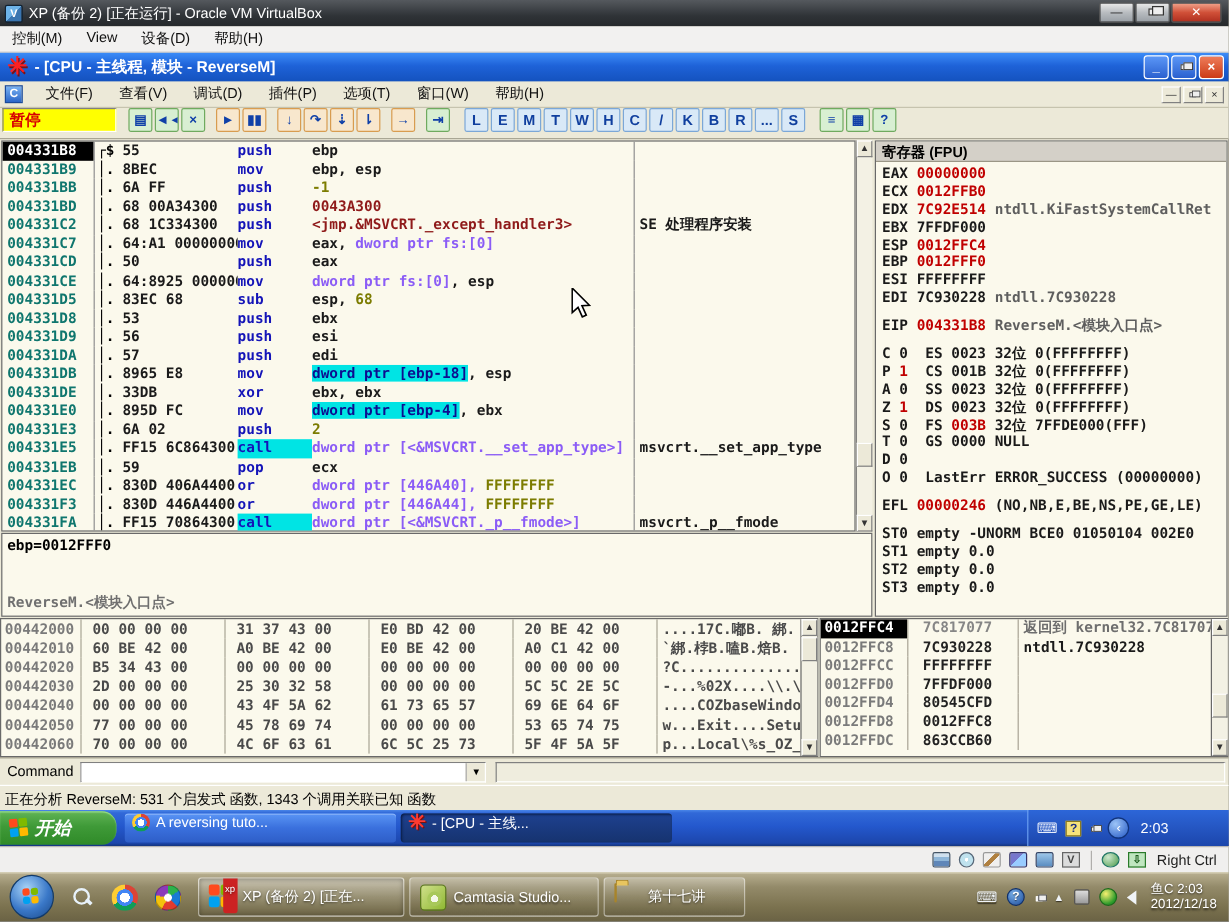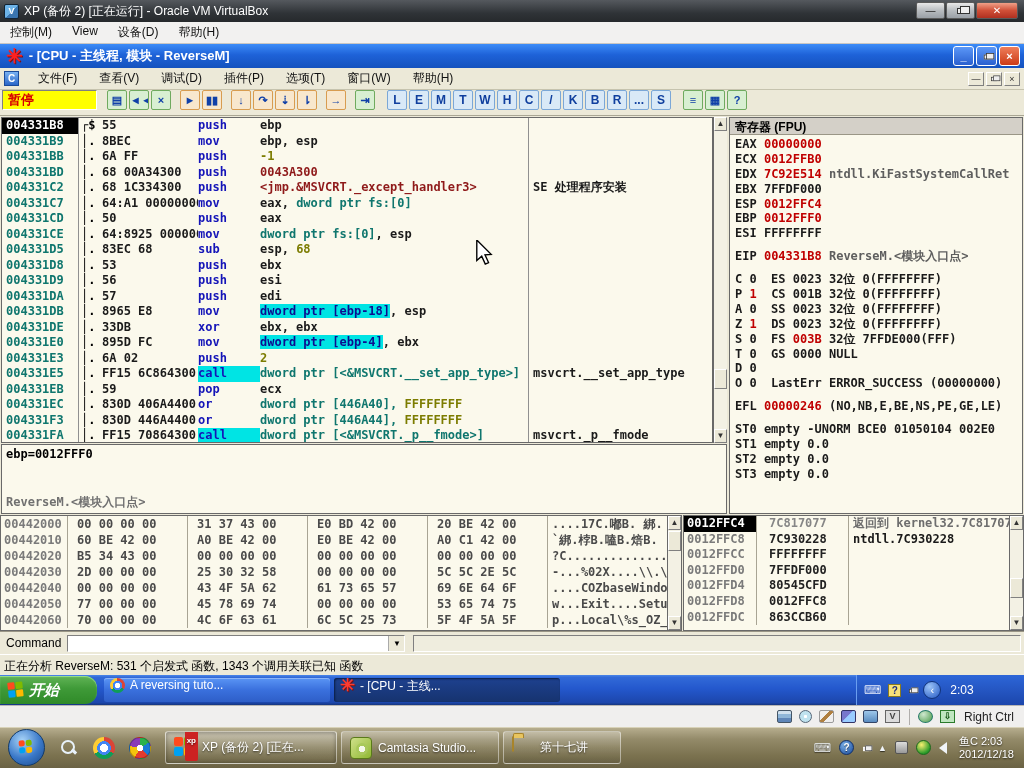--- a/index.html
+++ b/index.html
@@ -41,21 +41,21 @@
 #disasm{left:1px;top:117px;width:712px;height:326px}
 .drow{display:flex;height:15.5px;line-height:15.5px;white-space:pre}
 .d-addr{width:76px;padding-left:4px;color:#0f766e}
 .d-addr.sel{background:#000;color:#fff}
 .d-pre{width:24px;color:#000;border-left:1px solid #909090;padding-left:2px}
 .d-bytes{width:96px;overflow:hidden;color:#1a1a1a}
 .d-mn{width:62px;color:#1414b8}
 .d-mn.hl{background:#00e4e4}
 .d-ops{flex:1;overflow:hidden}
 .d-cmt{width:184px;border-left:1px solid #909090;padding-left:4px;overflow:hidden;color:#1a1a1a}
-.c-o{color:#1a1a1a}.c-k{color:#0f766e}.c-i{color:#7c7c00}.c-a{color:#8f1a1a}
+.c-o{color:#1a1a1a}.c-k{color:#8b5cf6}.c-i{color:#7c7c00}.c-a{color:#8f1a1a}
 .c-h{background:#00e4e4;color:#0d0d90}
 .c-b{color:#1a1a1a}.c-r{color:#c00000}.c-g{color:#5e5e5e}
 #infopane{left:1px;top:444px;width:726px;height:70px}
 #info1{padding:2px 0 0 4px;color:#000}
 #info2{position:absolute;left:4px;bottom:2px;color:#707070}
 #registers{left:729px;top:117px;width:294px;height:397px}
 #reg-title{height:17px;background:#d4d0c8;border-bottom:1px solid #9a9686;font-size:12px;font-weight:bold;color:#000;padding:1px 0 0 5px;font-family:"Liberation Sans",sans-serif}
 #reg-body{padding:2px 0 0 5px}
 .rline{height:14.9px;line-height:14.9px;white-space:pre;overflow:hidden}
 .rgap{height:8px}
@@ -123,21 +123,21 @@
 .pin{width:34px;height:33px;border-radius:3px;margin-right:2px;display:flex;align-items:center;justify-content:center}
 .mag{width:17px;height:17px;position:relative}
 .mag::before{content:"";position:absolute;left:1px;top:1px;width:10px;height:10px;border:2.5px solid #e8f2fa;border-radius:50%}
 .mag::after{content:"";position:absolute;left:11px;top:11px;width:6px;height:3px;background:#e8f2fa;transform:rotate(45deg)}
 .chrome-big{width:22px;height:22px}
 .pinwheel{width:22px;height:22px;border-radius:50%;background:radial-gradient(circle,#fff 0 22%,transparent 23%),conic-gradient(#2bb24c 0 16%,#1a7ad4 16% 37%,#e23b2e 37% 58%,#f4c20d 58% 78%,#8a3ab9 78% 100%);border:1px solid rgba(0,0,0,.25)}
 .w7task{height:33px;border-radius:3px;border:1px solid rgba(255,255,255,.45);background:linear-gradient(180deg,rgba(255,255,255,.30),rgba(255,255,255,.08) 50%,rgba(0,0,0,.08));color:#fff;font-size:12px;display:flex;align-items:center;padding:0 8px;margin-right:4px;overflow:hidden;white-space:nowrap;text-shadow:0 1px 2px rgba(0,0,0,.6)}
 .w7task.pressed{background:linear-gradient(180deg,rgba(255,255,255,.42),rgba(255,255,255,.15) 50%,rgba(0,0,0,.05));box-shadow:inset 0 1px 4px rgba(0,0,0,.35)}
 .w7icon{width:22px;height:22px;margin-right:6px;flex:0 0 auto;position:relative}
 .xpvm i{display:block;float:left;width:9px;height:9px;margin:0 1px 1px 0;border-radius:2px}
-.xpbadge{position:absolute;right:-2px;bottom:-2px;background:#c22;color:#fff;font-size:8px;font-weight:bold;padding:16px 2px;border-radius:2px}
+.xpbadge{position:absolute;right:-2px;bottom:-2px;background:#c22;color:#fff;font-size:8px;font-weight:normal;padding:16px 2px;border-radius:2px}
 .folder7{width:22px;height:16px;margin-top:4px;background:linear-gradient(180deg,#f7dd87,#e8b94f);border:1px solid #a8842a;border-radius:2px;position:relative}
 .folder7::before{content:"";position:absolute;left:0;top:-4px;width:9px;height:4px;background:#e8c55f;border:1px solid #a8842a;border-bottom:0;border-radius:2px 2px 0 0}
 .camt{background:linear-gradient(135deg,#cfe08a,#8fb832);border-radius:4px;border:1px solid #5a7a1a}
 .camt::before{content:"";position:absolute;left:5px;top:5px;width:12px;height:12px;border-radius:50%;background:radial-gradient(circle,#f4f8e8 0 35%,#a8c85a 36%)}
 #w7tray{margin-left:auto;display:flex;align-items:center;color:#fff}
 .w7tico{margin-left:8px;font-size:12px;color:#f0f4f8;text-shadow:0 1px 1px rgba(0,0,0,.6)}
 .bluehelp{width:15px;height:15px;border-radius:50%;background:radial-gradient(circle at 35% 30%,#7ab0e8,#1a4a9a);border:1px solid #10306a;color:#fff;font-size:10px;font-weight:bold;text-align:center;line-height:13px}
 .mixer{width:13px;height:13px;background:linear-gradient(180deg,#ddd,#999);border:1px solid #555;border-radius:2px}
 .sphere{width:15px;height:15px;border-radius:50%;background:radial-gradient(circle at 35% 30%,#f8f070,#2a9a2a 70%);border:1px solid #1a6a1a}
 .spk{width:0;height:0;border:6px solid transparent;border-right:8px solid #f0f4f8;border-left:0;position:relative}
@@ -243,20 +243,21 @@
   <div id="registers" class="panel mono">
     <div id="reg-title">寄存器 (FPU)</div>
     <div id="reg-body">
         <div class="rline"><span class="c-b">EAX </span><span class="c-r">00000000</span></div>
         <div class="rline"><span class="c-b">ECX </span><span class="c-r">0012FFB0</span></div>
         <div class="rline"><span class="c-b">EDX </span><span class="c-r">7C92E514</span><span class="c-g"> ntdll.KiFastSystemCallRet</span></div>
         <div class="rline"><span class="c-b">EBX </span><span class="c-b">7FFDF000</span></div>
         <div class="rline"><span class="c-b">ESP </span><span class="c-r">0012FFC4</span></div>
         <div class="rline"><span class="c-b">EBP </span><span class="c-r">0012FFF0</span></div>
         <div class="rline"><span class="c-b">ESI </span><span class="c-b">FFFFFFFF</span></div>
+        <div class="rline"><span class="c-b">EDI </span><span class="c-b">7C930228</span><span class="c-g"> ntdll.7C930228</span></div>
         <div class="rline rgap"></div>
         <div class="rline"><span class="c-b">EIP </span><span class="c-r">004331B8</span><span class="c-g"> ReverseM.&lt;模块入口点&gt;</span></div>
         <div class="rline rgap"></div>
         <div class="rline"><span class="c-b">C 0  ES 0023 32位 0(FFFFFFFF)</span></div>
         <div class="rline"><span class="c-b">P </span><span class="c-r">1</span><span class="c-b">  CS 001B 32位 0(FFFFFFFF)</span></div>
         <div class="rline"><span class="c-b">A 0  SS 0023 32位 0(FFFFFFFF)</span></div>
         <div class="rline"><span class="c-b">Z </span><span class="c-r">1</span><span class="c-b">  DS 0023 32位 0(FFFFFFFF)</span></div>
         <div class="rline"><span class="c-b">S 0  FS </span><span class="c-r">003B</span><span class="c-b"> 32位 7FFDE000(FFF)</span></div>
         <div class="rline"><span class="c-b">T 0  GS 0000 NULL</span></div>
         <div class="rline"><span class="c-b">D 0</span></div>

